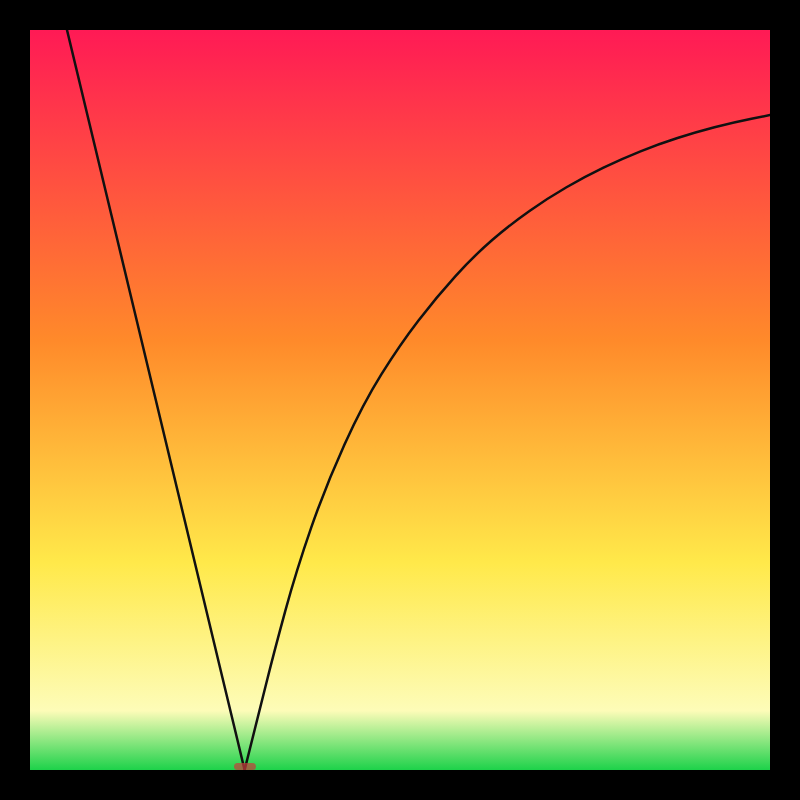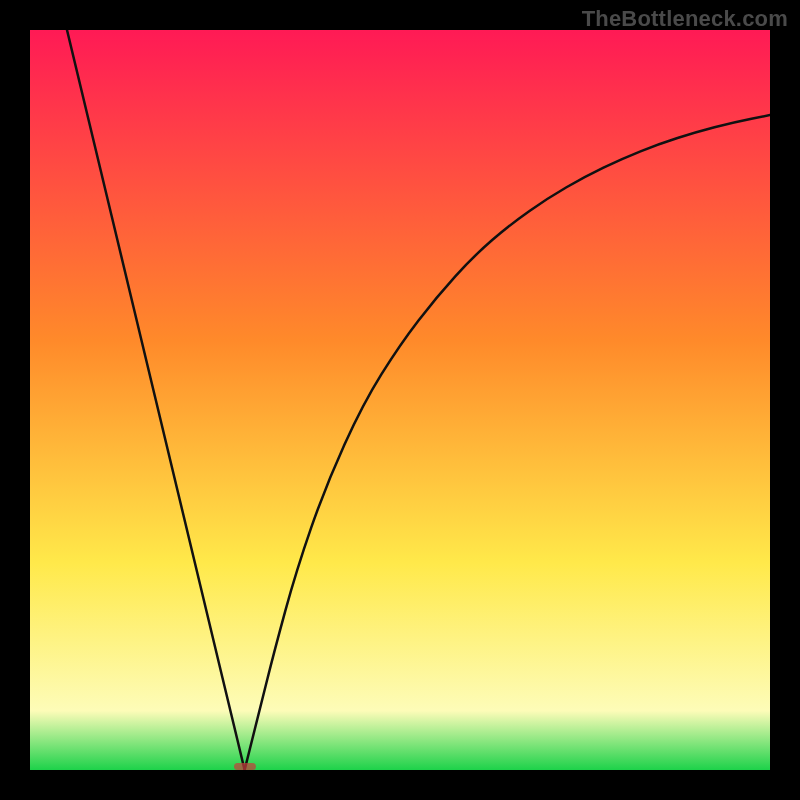--- a/index.html
+++ b/index.html
@@ -37,21 +37,20 @@
   .marker {
     position: absolute;
     border-radius: 8px;
     background: rgba(200,60,60,0.7);
   }
 </style>
 </head>
 <body>
 
 <div class="frame">
-  <div class="watermark">TheBottleneck.com</div>
   <svg class="plot" viewBox="0 0 740 740" preserveAspectRatio="none">
     <defs>
       <linearGradient id="bg-grad" x1="0" y1="0" x2="0" y2="1">
         <stop offset="0%" stop-color="#ff1a55"></stop>
         <stop offset="42%" stop-color="#ff8a2a"></stop>
         <stop offset="72%" stop-color="#ffe94a"></stop>
         <stop offset="92%" stop-color="#fdfcb8"></stop>
         <stop offset="100%" stop-color="#1dd24a"></stop>
       </linearGradient>
     </defs>

